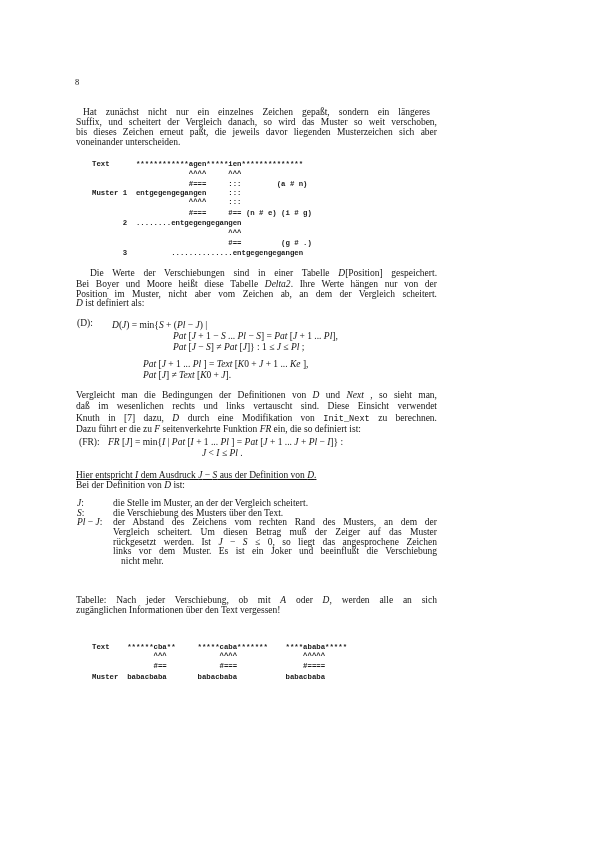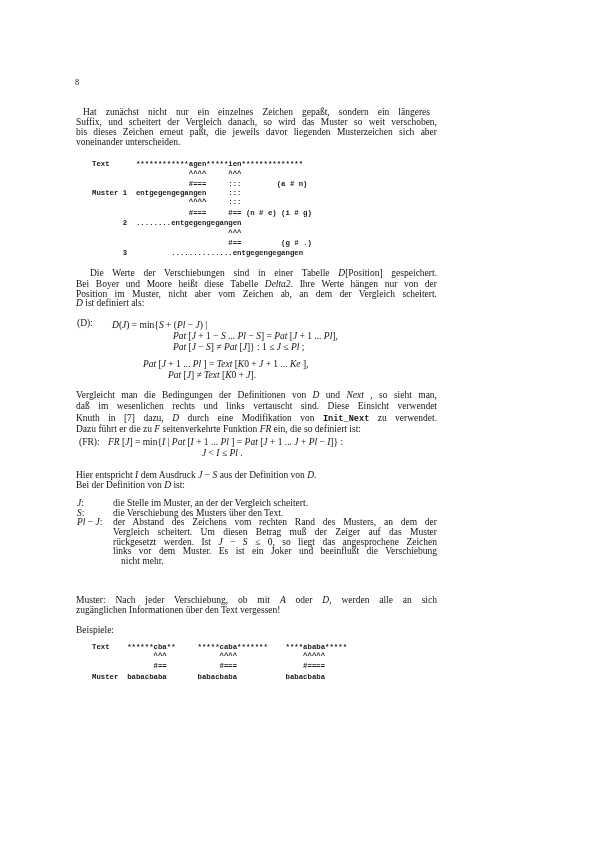--- a/index.html
+++ b/index.html
@@ -19,21 +19,21 @@
     font-size: 9.5px;
     white-space: nowrap;
   }
   .just {
     white-space: normal;
     text-align: justify;
     text-align-last: justify;
     overflow: hidden;
   }
   .it { font-style: italic; }
-  .tt { font-family: "Liberation Mono", monospace; font-size: 8.6px; font-weight: bold; }
+  .tt { font-family: "Liberation Mono", monospace; font-size: 8.6px; }
   .hdr { font-size: 8.4px; line-height: 10px; height: 10px; white-space: nowrap; }
   .mono {
     font-family: "Liberation Mono", monospace;
     font-weight: bold;
     font-size: 7.33px;
     line-height: 10px;
     height: 10px;
     white-space: pre;
     color: #1a1a1a;
   }
@@ -73,62 +73,61 @@
     <div class="abs line just blk" style="top:289px;"><span>Position im Muster, nicht aber vom Zeichen ab, an dem der Vergleich scheitert.</span></div>
     <div class="abs line blk" style="top:298px;"><span class="it">D</span><span> ist definiert als:</span></div>
   </div>
 
   <div>
     <div class="abs line" style="left:77px; top:318px;">(D):</div>
     <div class="abs line" style="left:112px; top:320px;"><span class="it">D</span><span>(</span><span class="it">J</span><span>) = min{</span><span class="it">S</span><span> + (</span><span class="it">Pl</span><span> − </span><span class="it">J</span><span>) |</span></div>
     <div class="abs line" style="left:173px; top:331px;"><span class="it">Pat</span><span> [</span><span class="it">J</span><span> + 1 − </span><span class="it">S</span><span> ... </span><span class="it">Pl</span><span> − </span><span class="it">S</span><span>] = </span><span class="it">Pat</span><span> [</span><span class="it">J</span><span> + 1 ... </span><span class="it">Pl</span><span>],</span></div>
     <div class="abs line" style="left:173px; top:342px;"><span class="it">Pat</span><span> [</span><span class="it">J</span><span> − </span><span class="it">S</span><span>] ≠ </span><span class="it">Pat</span><span> [</span><span class="it">J</span><span>]} :  1 ≤ </span><span class="it">J</span><span> ≤ </span><span class="it">Pl</span><span> ;</span></div>
     <div class="abs line" style="left:143px; top:359px;"><span class="it">Pat</span><span> [</span><span class="it">J</span><span> + 1 ... </span><span class="it">Pl</span><span> ] = </span><span class="it">Text</span><span> [</span><span class="it">K</span><span>0 + </span><span class="it">J</span><span> + 1 ... </span><span class="it">Ke</span><span> ],</span></div>
-    <div class="abs line" style="left:143px; top:370px;margin-left:25px;"><span class="it">Pat</span><span> [</span><span class="it">J</span><span>] ≠ </span><span class="it">Text</span><span> [</span><span class="it">K</span><span>0 + </span><span class="it">J</span><span>].</span></div>
+    <div class="abs line" style="left:143px; top:370px;"><span class="it">Pat</span><span> [</span><span class="it">J</span><span>] ≠ </span><span class="it">Text</span><span> [</span><span class="it">K</span><span>0 + </span><span class="it">J</span><span>].</span></div>
   </div>
 
   <div>
     <div class="abs line just blk" style="top:390px;"><span>Vergleicht man die Bedingungen der Definitionen von </span><span class="it">D</span><span> und </span><span class="it">Next</span><span> , so sieht man,</span></div>
     <div class="abs line just blk" style="top:401px;"><span>daß im wesenlichen rechts und links vertauscht sind. Diese Einsicht verwendet</span></div>
-    <div class="abs line just blk" style="top:413px;"><span>Knuth in [7] dazu, </span><span class="it">D</span><span> durch eine Modifikation von </span><span class="tt">Init_Next</span><span> zu verwendet.</span></div>
+    <div class="abs line just blk" style="top:413px;"><span>Knuth in [7] dazu, </span><span class="it">D</span><span> durch eine Modifikation von </span><span class="tt">Init_Next</span><span> zu berechnen.</span></div>
     <div class="abs line blk" style="top:424px;"><span>Dazu führt er die zu </span><span class="it">F</span><span> seitenverkehrte Funktion </span><span class="it">FR</span><span>  ein, die so definiert ist:</span></div>
   </div>
 
   <div>
     <div class="abs line" style="left:79px; top:437px;">(FR):</div>
     <div class="abs line" style="left:108px; top:437px;"><span class="it">FR</span><span> [</span><span class="it">J</span><span>]  =  min{</span><span class="it">I</span><span> | </span><span class="it">Pat</span><span> [</span><span class="it">I</span><span> + 1 ... </span><span class="it">Pl</span><span> ] = </span><span class="it">Pat</span><span> [</span><span class="it">J</span><span> + 1 ... </span><span class="it">J</span><span> + </span><span class="it">Pl</span><span> − </span><span class="it">I</span><span>]} :</span></div>
     <div class="abs line" style="left:202px; top:448px;"><span class="it">J</span><span> &lt; </span><span class="it">I</span><span> ≤ </span><span class="it">Pl</span><span> .</span></div>
   </div>
 
   <div>
-    <div class="abs line blk" style="top:470px;"><span>Hier entspricht </span><span class="it">I</span><span> dem Ausdruck </span><span class="it">J</span><span> − </span><span class="it">S</span><span> aus der Definition von </span><span class="it">D</span><span>.</span></div>
+    <div class="abs line blk" style="top:470px;text-decoration:underline;"><span>Hier entspricht </span><span class="it">I</span><span> dem Ausdruck </span><span class="it">J</span><span> − </span><span class="it">S</span><span> aus der Definition von </span><span class="it">D</span><span>.</span></div>
     <div class="abs line blk" style="top:480px;"><span>Bei der Definition von </span><span class="it">D</span><span> ist:</span></div>
   </div>
 
   <div>
     <div class="abs line" style="left:77px; top:498px;"><span class="it">J</span><span>:</span></div>
     <div class="abs line deftext" style="top:498px;"><span>die Stelle im Muster, an der der Vergleich scheitert.</span></div>
 
     <div class="abs line" style="left:77px; top:508px;"><span class="it">S</span><span>:</span></div>
     <div class="abs line deftext" style="top:508px;"><span>die Verschiebung des Musters über den Text.</span></div>
 
     <div class="abs line" style="left:77px; top:517px;"><span class="it">Pl</span><span> − </span><span class="it">J</span><span>:</span></div>
     <div class="abs line just deftext" style="top:517px;"><span>der Abstand des Zeichens vom rechten Rand des Musters, an dem der</span></div>
     <div class="abs line just deftext" style="top:527px;"><span>Vergleich scheitert. Um diesen Betrag muß der Zeiger auf das Muster</span></div>
     <div class="abs line just deftext" style="top:537px;"><span>rückgesetzt werden. Ist </span><span class="it">J</span><span> − </span><span class="it">S</span><span> ≤ 0, so liegt das angesprochene Zeichen</span></div>
     <div class="abs line just deftext" style="top:546px;"><span>links vor dem Muster. Es ist ein Joker und beeinflußt die Verschiebung</span></div>
     <div class="abs line deftext" style="top:556px;margin-left:8px;"><span>nicht mehr.</span></div>
   </div>
 
   <div>
-    <div class="abs line just blk" style="top:595px;"><span>Muster: Nach jeder Verschiebung, ob mit </span><span class="it">A</span><span> oder </span><span class="it">D</span><span>, werden alle an sich</span></div>
+    <div class="abs line just blk" style="top:595px;"><span>Tabelle: Nach jeder Verschiebung, ob mit </span><span class="it">A</span><span> oder </span><span class="it">D</span><span>, werden alle an sich</span></div>
     <div class="abs line blk" style="top:605px;"><span>zugänglichen Informationen über den Text vergessen!</span></div>
   </div>
 
-  <div class="abs line blk" style="top:625px;">Beispiele:</div>
 
   <div>
     <div class="abs mono" style="left:92px; top:642px;">Text    ******cba**     *****caba*******    ****ababa*****</div>
     <div class="abs mono" style="left:92px; top:651px;">              ^^^            ^^^^               ^^^^^</div>
     <div class="abs mono" style="left:92px; top:661px;">              #==            #===               #====</div>
     <div class="abs mono" style="left:92px; top:672px;">Muster  babacbaba       babacbaba           babacbaba</div>
   </div>
 
 </div>
 

